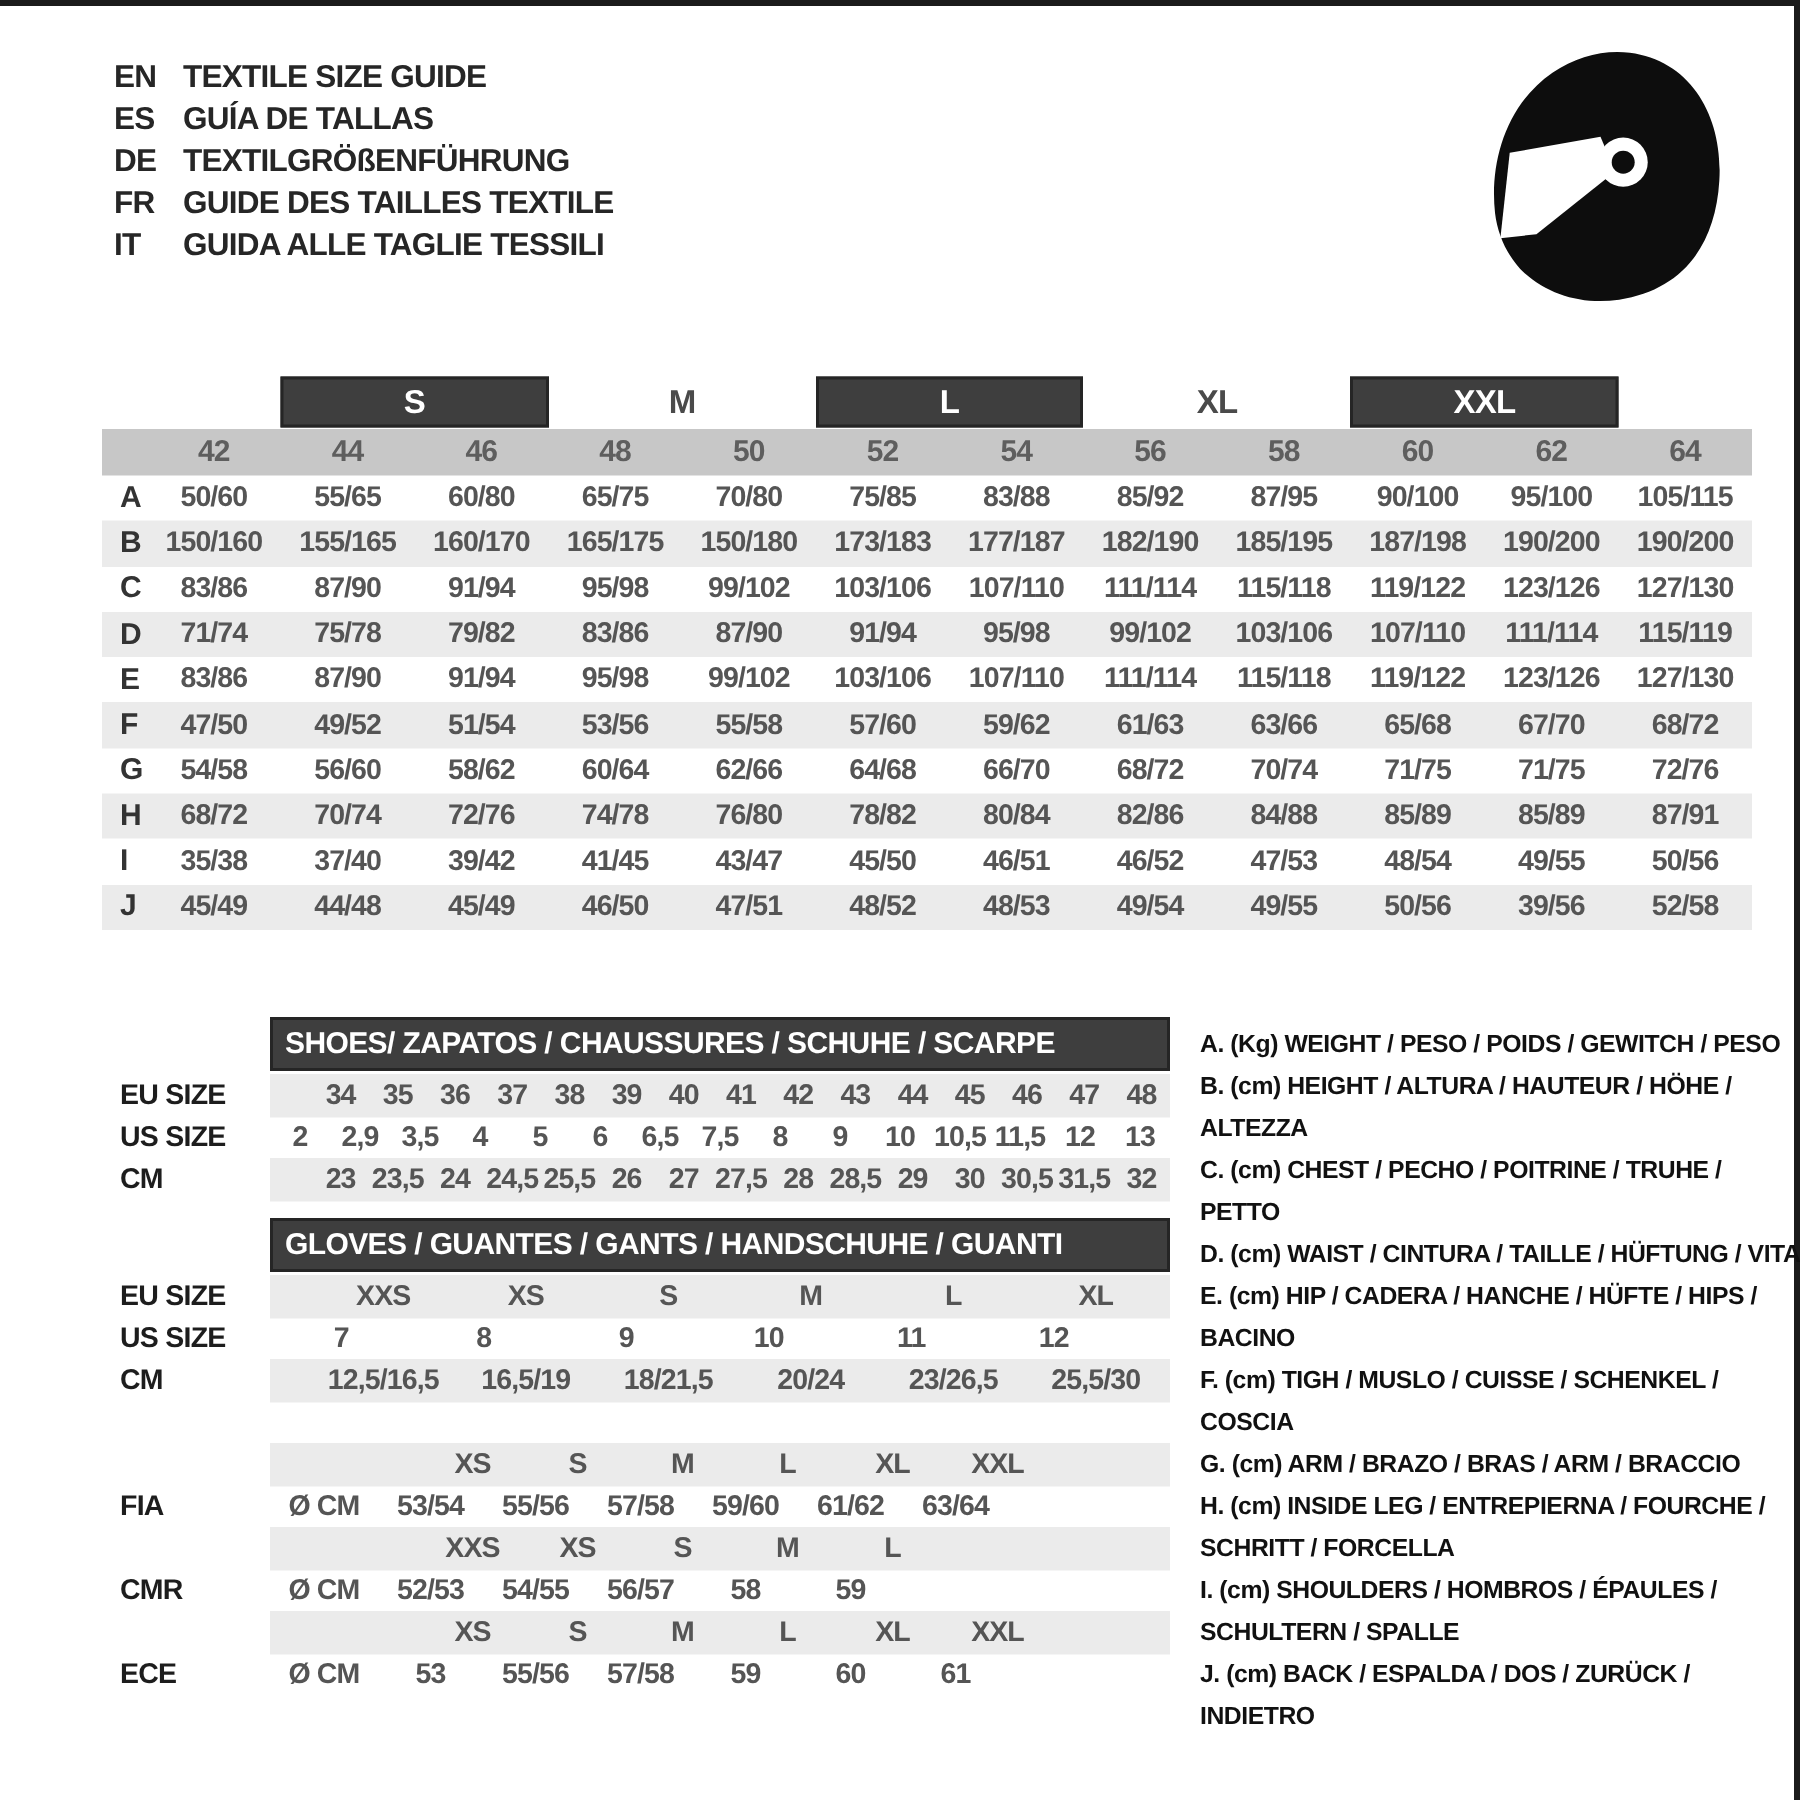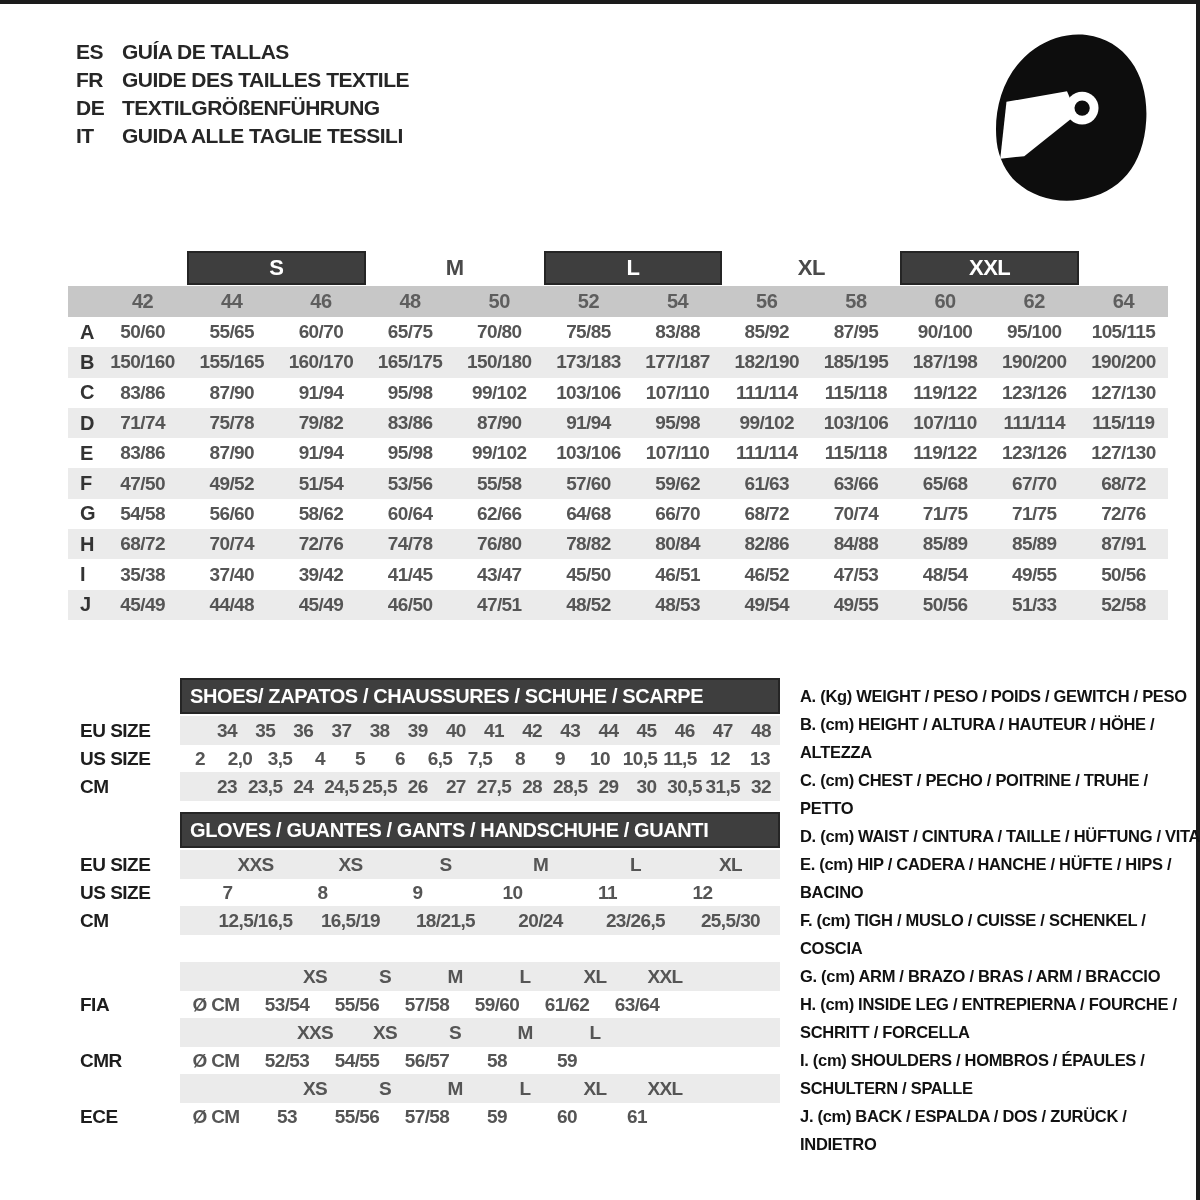--- a/index.html
+++ b/index.html
@@ -74,30 +74,34 @@
                  line-height:28px; color:#111; }
 </style>
 </head>
 <body>
 
 <div class="edge-top"></div>
 <div class="edge-right"></div>
 
 <div class="languages">
     <div class="lang-row">
+      <span class="lang-code">EN</span>
+      <span class="lang-title">TEXTILE SIZE GUIDE</span>
+    </div>
+    <div class="lang-row">
       <span class="lang-code">ES</span>
       <span class="lang-title">GUÍA DE TALLAS</span>
+    </div>
+    <div class="lang-row">
+      <span class="lang-code">DE</span>
+      <span class="lang-title">TEXTILGRÖßENFÜHRUNG</span>
     </div>
     <div class="lang-row">
       <span class="lang-code">FR</span>
       <span class="lang-title">GUIDE DES TAILLES TEXTILE</span>
-    </div>
-    <div class="lang-row">
-      <span class="lang-code">DE</span>
-      <span class="lang-title">TEXTILGRÖßENFÜHRUNG</span>
     </div>
     <div class="lang-row">
       <span class="lang-code">IT</span>
       <span class="lang-title">GUIDA ALLE TAGLIE TESSILI</span>
     </div>
   </div>
 
 <div class="helmet-logo">
   <svg viewBox="0 0 100 100" width="190" height="178" aria-hidden="true">
     <path fill="#0d0d0d" d="M61 4 C84 7 96 28 94.5 52 C93 77 80 93 57 96.5 C44 98.5 31 95 21.5 86.5 C16 81.5 11.5 73 10.5 64 C8.5 46 14 24 32 11.5 C41 5.5 51 2.8 61 4 Z"></path>
@@ -128,21 +132,21 @@
       <div class="cell">58</div>
       <div class="cell">60</div>
       <div class="cell">62</div>
       <div class="cell">64</div>
     </div>
   <div class="data-rows">
       <div class="row grid13">
         <div class="label">A</div>
         <div class="cell">50/60</div>
         <div class="cell">55/65</div>
-        <div class="cell">60/70</div>
+        <div class="cell">60/80</div>
         <div class="cell">65/75</div>
         <div class="cell">70/80</div>
         <div class="cell">75/85</div>
         <div class="cell">83/88</div>
         <div class="cell">85/92</div>
         <div class="cell">87/95</div>
         <div class="cell">90/100</div>
         <div class="cell">95/100</div>
         <div class="cell">105/115</div>
       </div>
@@ -271,21 +275,21 @@
         <div class="cell">45/49</div>
         <div class="cell">44/48</div>
         <div class="cell">45/49</div>
         <div class="cell">46/50</div>
         <div class="cell">47/51</div>
         <div class="cell">48/52</div>
         <div class="cell">48/53</div>
         <div class="cell">49/54</div>
         <div class="cell">49/55</div>
         <div class="cell">50/56</div>
-        <div class="cell">51/33</div>
+        <div class="cell">39/56</div>
         <div class="cell">52/58</div>
       </div>
     </div>
 </div>
 
 <div class="bottom-left">
 
   <section class="shoes-table">
     <div class="bt-title">SHOES/ ZAPATOS / CHAUSSURES / SCHUHE / SCARPE</div>
     <div>
@@ -306,21 +310,21 @@
             <div class="cell">45</div>
             <div class="cell">46</div>
             <div class="cell">47</div>
             <div class="cell">48</div>
           </div>
         </div>
         <div class="bt-row white-row">
           <div class="bt-label">US SIZE</div>
           <div class="bt-strip cols15">
             <div class="cell">2</div>
-            <div class="cell">2,0</div>
+            <div class="cell">2,9</div>
             <div class="cell">3,5</div>
             <div class="cell">4</div>
             <div class="cell">5</div>
             <div class="cell">6</div>
             <div class="cell">6,5</div>
             <div class="cell">7,5</div>
             <div class="cell">8</div>
             <div class="cell">9</div>
             <div class="cell">10</div>
             <div class="cell">10,5</div>

